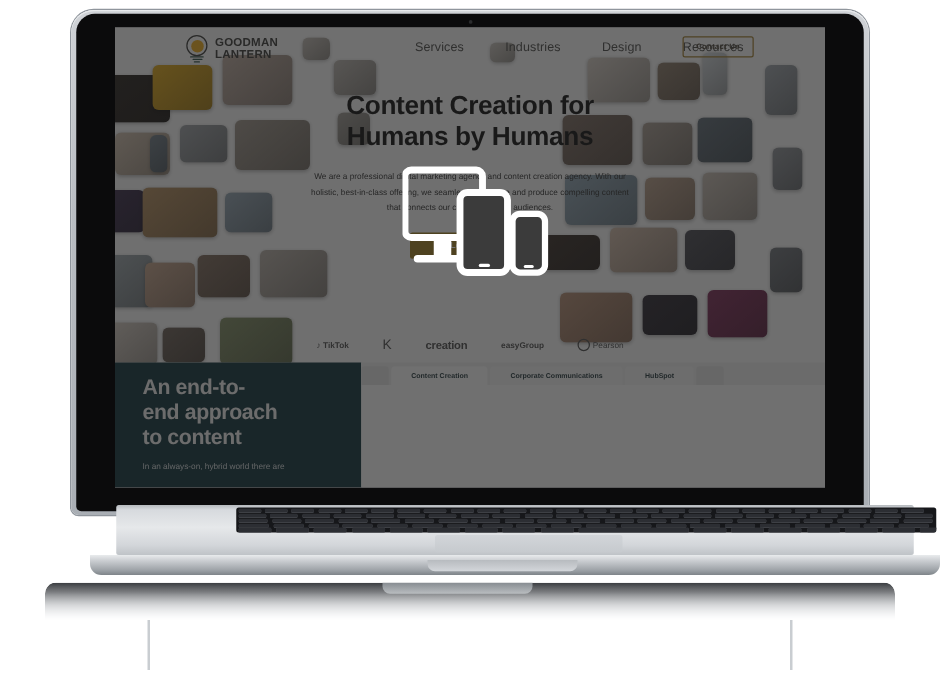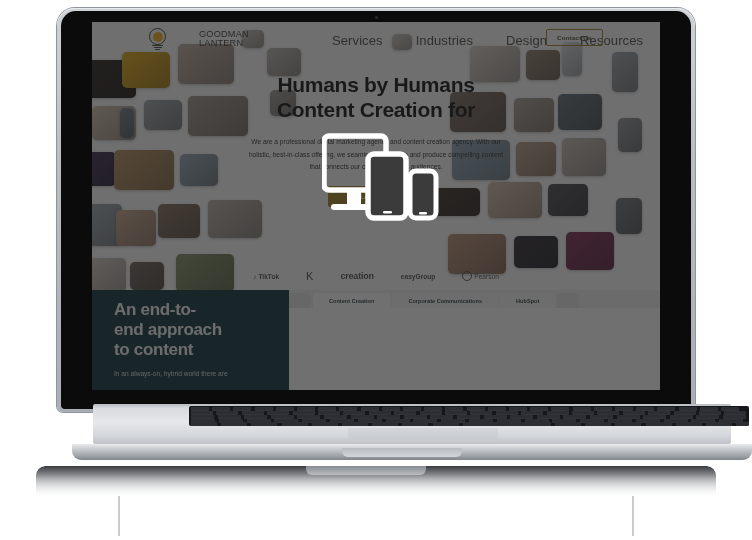--- a/index.html
+++ b/index.html
@@ -44,24 +44,24 @@
   .nav{position:absolute;left:0;top:0;width:568px;height:34px;display:flex;align-items:center;z-index:20;}
   .logo{position:absolute;left:56px;top:6px;display:flex;align-items:center;gap:4px;}
   .bulb{position:relative;width:20px;height:22px;}
   .bulb-c{position:absolute;left:1px;top:0px;width:17px;height:17px;border-radius:50%;
      border:1.6px solid #3a3a38;box-sizing:border-box;}
   .bulb-d{position:absolute;left:4.5px;top:3.5px;width:10px;height:10px;border-radius:50%;background:#e8a81d;}
   .bulb-l1{position:absolute;left:4px;top:16.5px;width:11px;height:1.4px;background:#2f4f46;border-radius:1px;}
   .bulb-l2{position:absolute;left:5.5px;top:18.6px;width:8px;height:1.4px;background:#2f4f46;border-radius:1px;}
   .bulb-l3{position:absolute;left:7px;top:20.7px;width:5px;height:1.4px;background:#2f4f46;border-radius:1px;}
   .logo-t{display:flex;flex-direction:column;line-height:9px;}
-  .logo-t span{font-size:9.2px;font-weight:400;letter-spacing:.2px;color:#3a3a38;margin-left:27px;}
+  .logo-t span{font-size:9.2px;font-weight:700;letter-spacing:.2px;color:#3a3a38;}
 
   .nav-links{position:absolute;left:240px;top:11px;display:flex;gap:33px;}
-  .nav-links a{font-size:13px;color:#4a4a48;text-decoration:none;letter-spacing:.1px;}
+  .nav-links a{font-size:10px;color:#4a4a48;text-decoration:none;letter-spacing:.1px;}
   .cta{position:absolute;left:454px;top:7px;padding:4px 10px;border:1px solid #9c7b2e;
        border-radius:2px;font-size:6.2px;font-weight:700;color:#4a4236;letter-spacing:.2px;}
 
   
   .hero-copy{position:absolute;left:0;top:50px;width:568px;text-align:center;z-index:15;}
   .h1{font-size:21px;font-weight:700;line-height:25px;color:#121212;letter-spacing:-.3px;}
   .hero-p{margin:14px auto 0;width:256px;font-size:6.6px;line-height:12.5px;color:#2f2f2f;}
   .hero-btn{margin:12px auto 0;width:96px;height:21px;background:#9c7c22;border-radius:2px;
      display:flex;align-items:center;justify-content:center;font-size:7px;font-weight:700;color:#fff;}
 
@@ -208,22 +208,22 @@
                 <a href="#">Industries</a>
                 <a href="#">Design</a>
                 <a href="#">Resources</a>
               </div>
 
             <div class="cta">Contact Us</div>
           </div>
 
           <div class="hero-copy">
             <div class="h1">
+              <div>Content Creation for</div>
               <div>Humans by Humans</div>
-              <div>Content Creation for</div>
             </div>
             <p class="hero-p">We are a professional digital marketing agency and content creation agency. With our holistic, best-in-class offering, we seamlessly conceive and produce compelling content that connects our clients with their audiences.</p>
             <div class="hero-btn">Let's Talk</div>
           </div>
 
           <div class="clients" id="clients">
               <div class="clogo tt"><span>♪</span> TikTok</div>
               <div class="clogo">
                 <span class="k-mark">K</span>
               </div>

